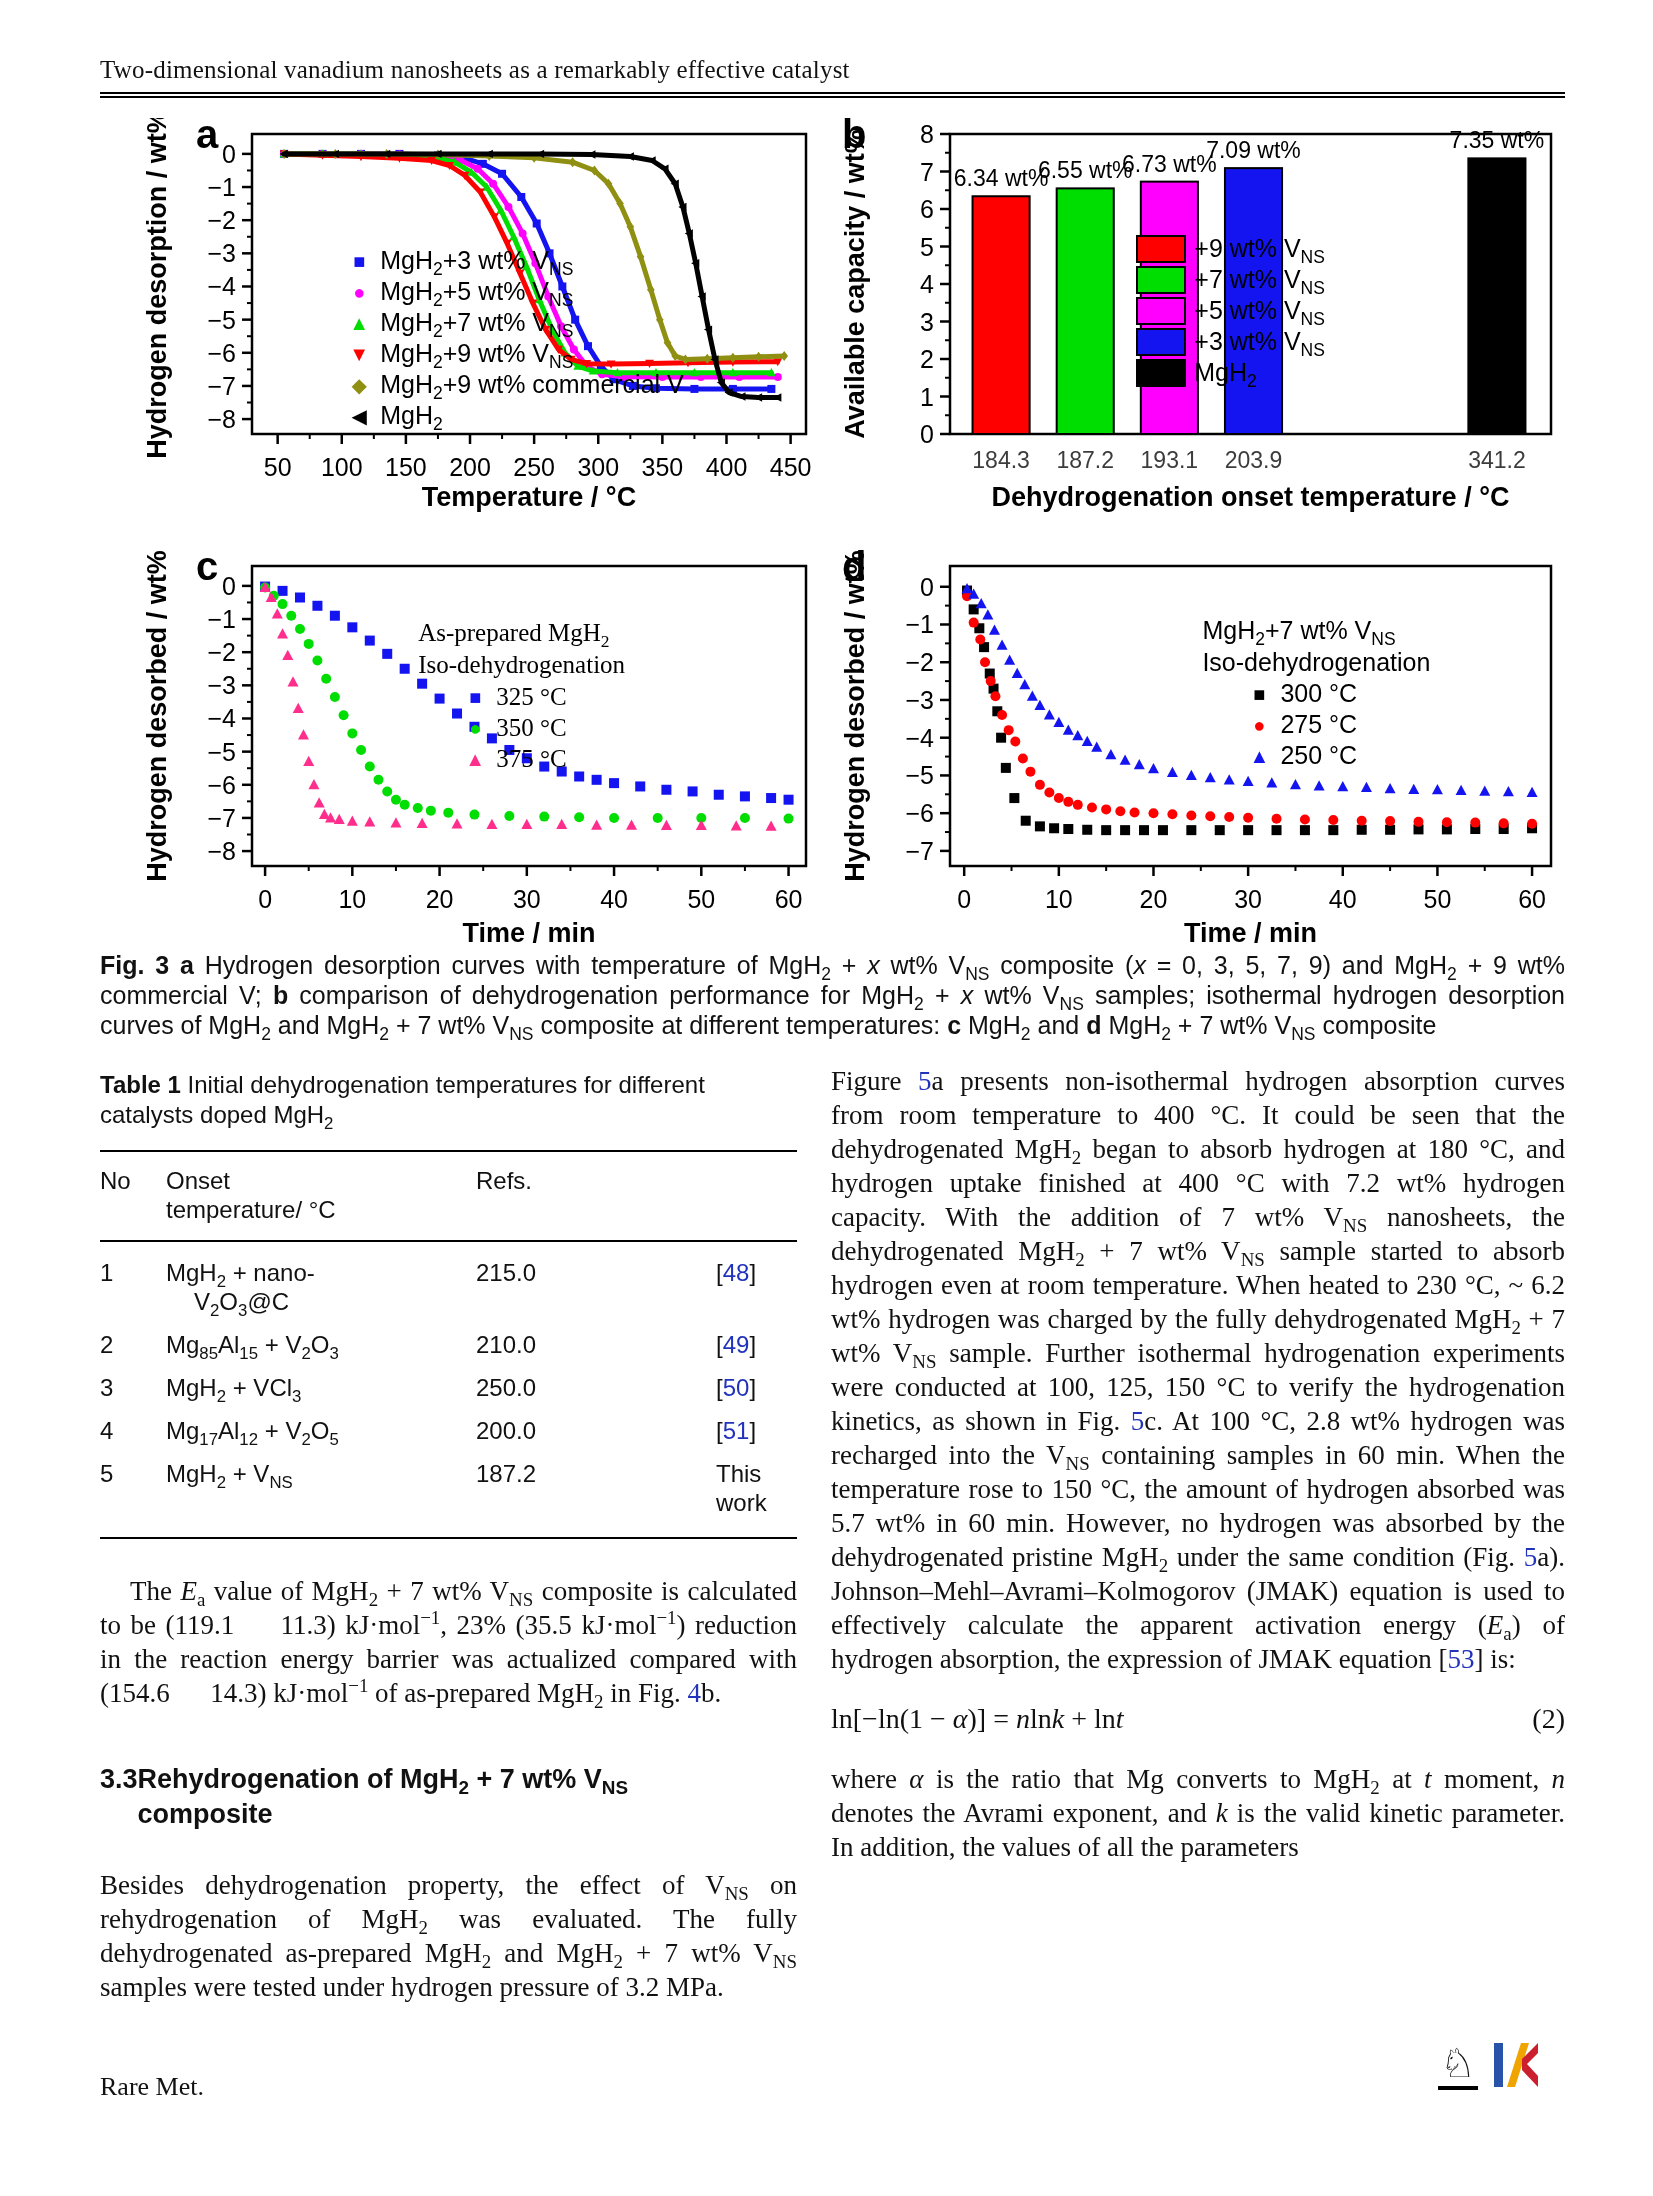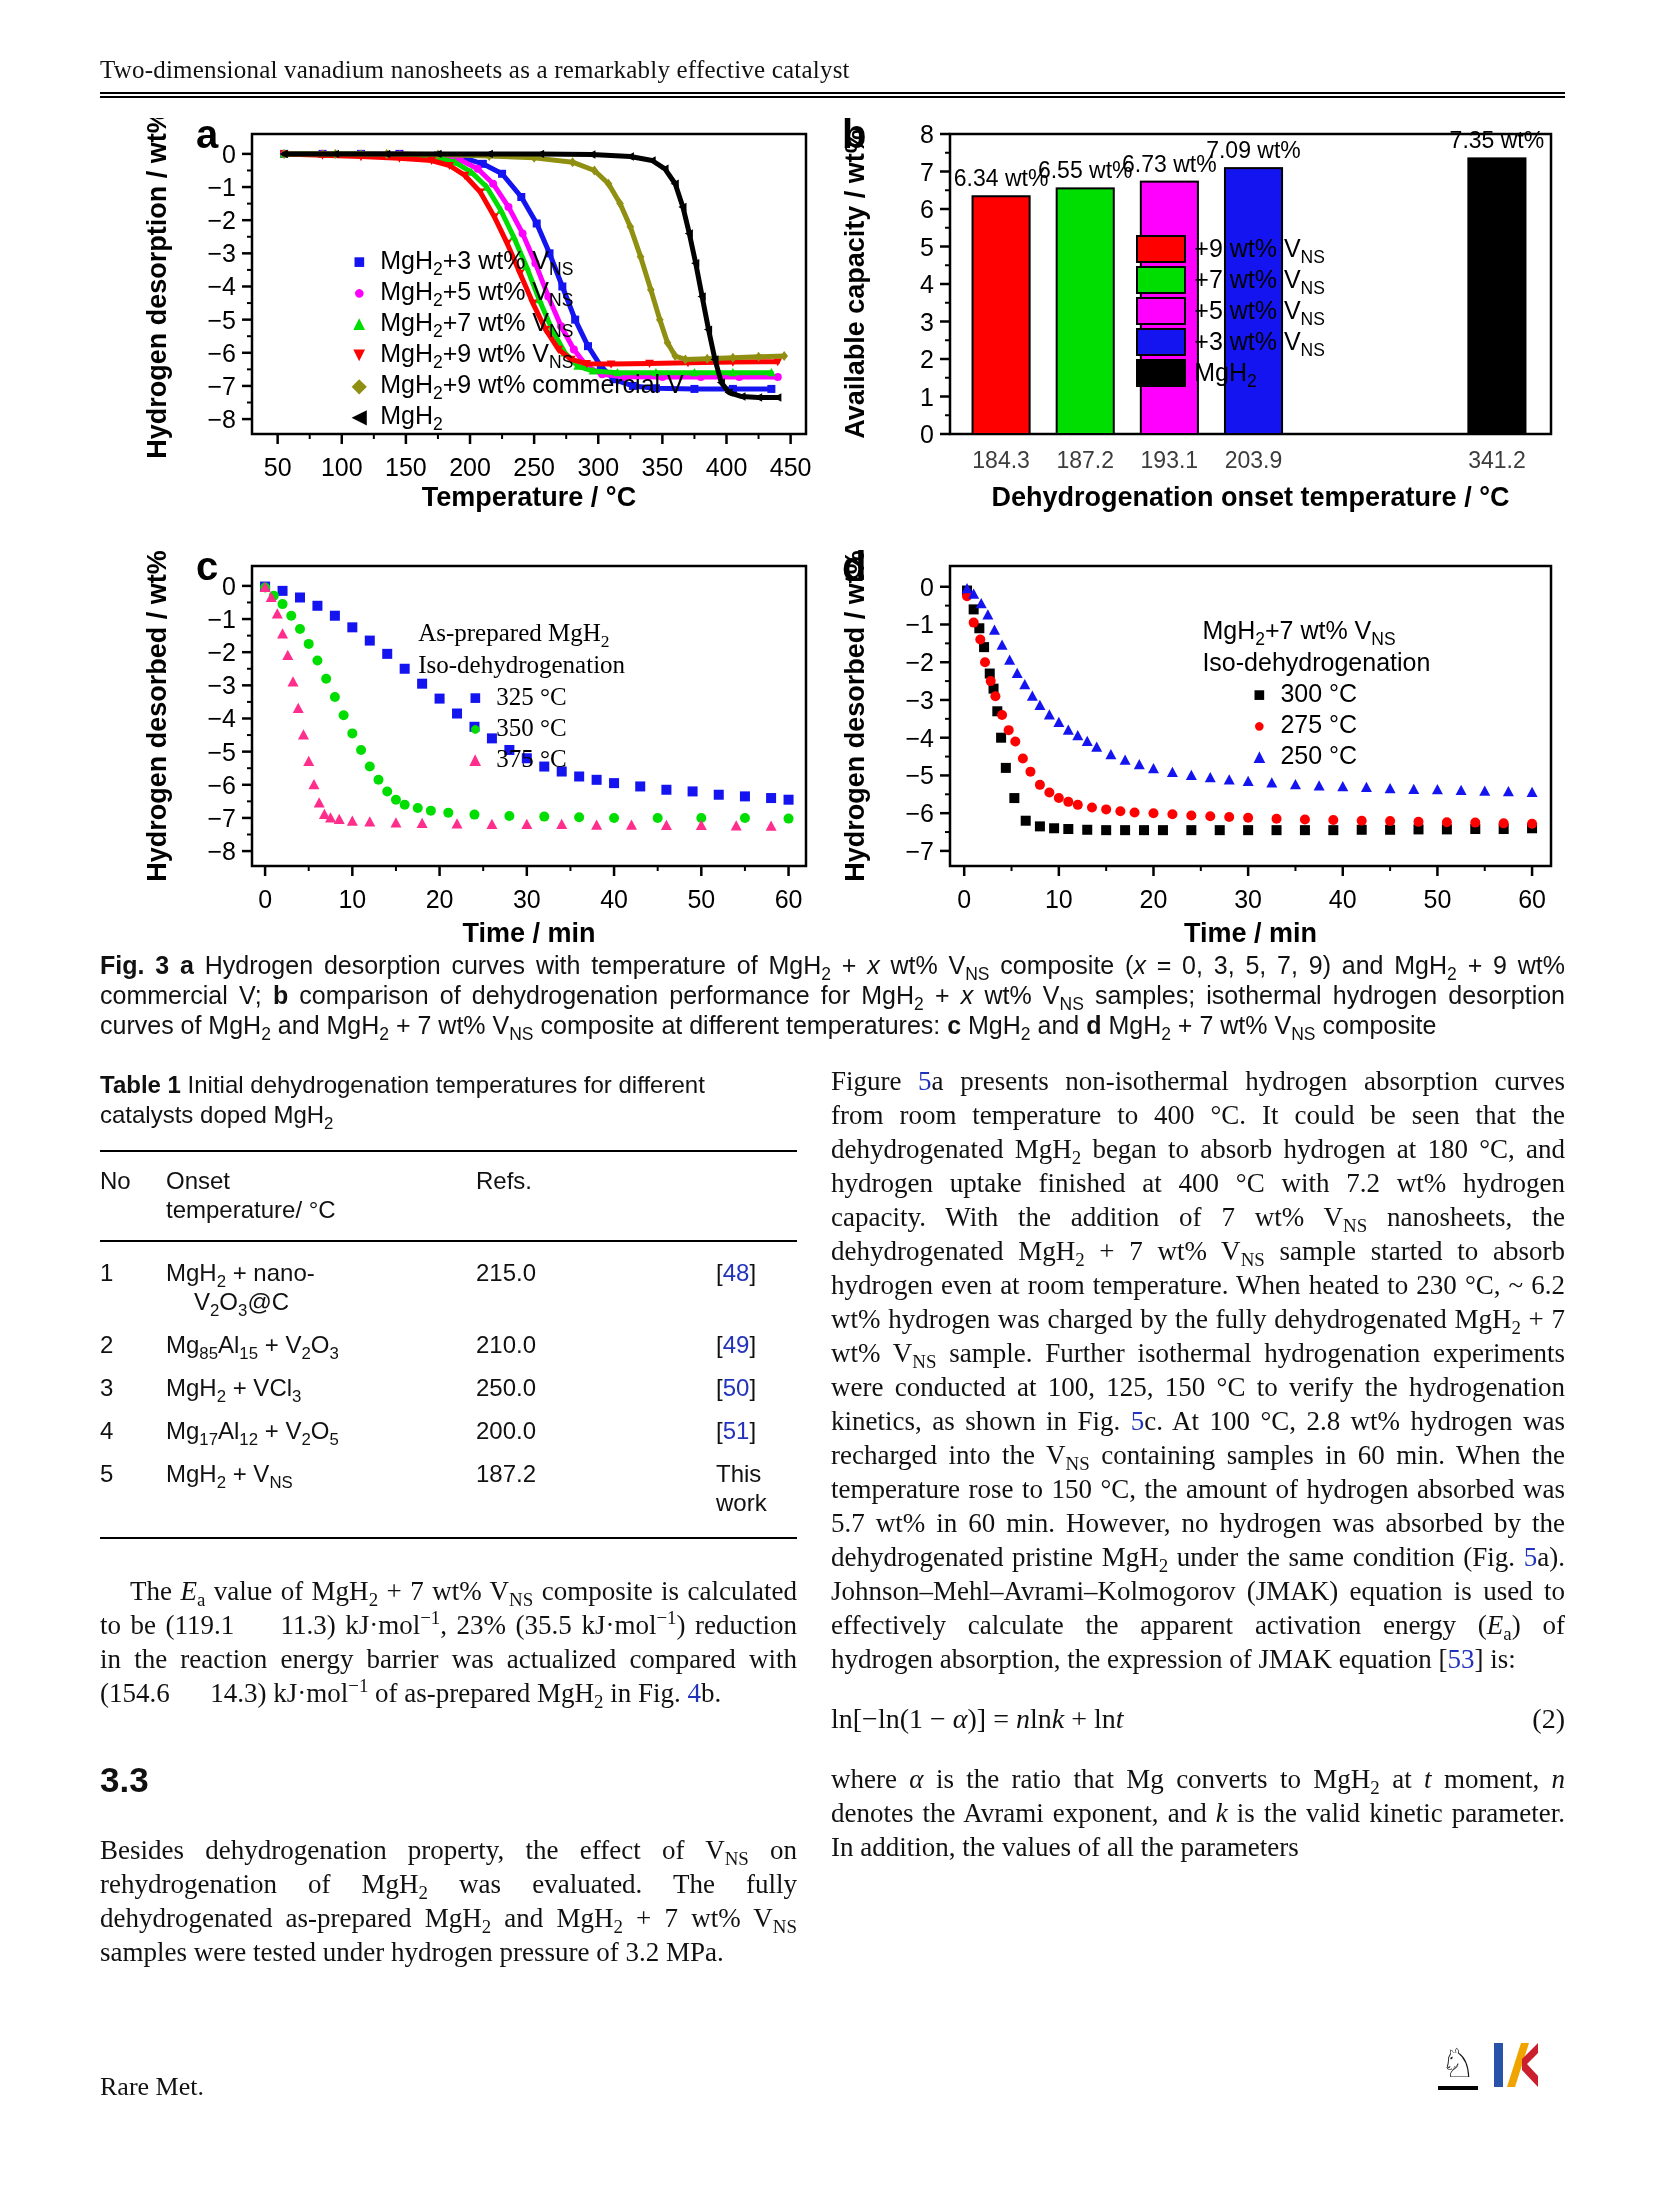--- a/index.html
+++ b/index.html
@@ -33,21 +33,21 @@
   
   #tbl{font-family:"Liberation Sans",sans-serif;font-size:24px;line-height:29px;text-align:left;}
   #tbl-title{margin:6px 0 20px 0;line-height:30px;}
   .tbl-rule{border:none;border-top:2px solid #000;margin:0;}
   .tbl-grid{display:grid;grid-template-columns:56px 300px 230px auto;column-gap:10px;}
   #tbl-head{padding:14px 0 16px 0;}
   #tbl-body{padding:16px 0 6px 0;}
   #tbl-body .tbl-grid{margin-bottom:14px;}
   .cell-sample{padding-left:28px;text-indent:-28px;}
   
-  .sec-head{font-family:"Liberation Sans",sans-serif;font-weight:bold;font-size:35px;line-height:35px;
+  .sec-head{font-family:"Liberation Sans",sans-serif;font-weight:bold;font-size:27px;line-height:35px;
             margin:52px 0 36px 0;display:flex;text-align:left;}
   .sec-title{padding-left:0;}
   
   #equation{display:flex;justify-content:space-between;align-items:baseline;margin:26px 0 26px 0;font-size:28px;}
   
   #footer-journal{position:absolute;left:100px;top:2072px;font-size:26px;}
   #footer-logos{position:absolute;left:1438px;top:2042px;display:flex;gap:16px;align-items:flex-start;}
   #knight-logo{font-size:40px;line-height:44px;border-bottom:4px solid #000;padding:0 2px;}
 </style>
 </head>
@@ -721,20 +721,21 @@
             <span class="cell-sample">MgH<sub>2</sub> + V<sub>NS</sub></span>
             <span>187.2</span>
             <span style="width: 84px;">This<br>work</span>
           </div>
         </div>
       <hr class="tbl-rule">
     </div>
     <p class="para indent" style="margin-top:35px;">The <i>E</i><sub>a</sub> value of MgH<sub>2</sub> + 7 wt% V<sub>NS</sub> composite is calculated to be (119.1   11.3) kJ·mol<sup>−1</sup>, 23% (35.5 kJ·mol<sup>−1</sup>) reduction in the reaction energy barrier was actualized compared with (154.6   14.3) kJ·mol<sup>−1</sup> of as-prepared MgH<sub>2</sub> in Fig. <span class="ref">4</span>b.</p>
     <div class="sec-head">
       <span>3.3</span>
+      <span class="sec-title" style="max-width:560px;">Rehydrogenation of MgH<sub>2</sub> + 7 wt% V<sub>NS</sub> composite</span>
     </div>
     <p class="para">Besides dehydrogenation property, the effect of V<sub>NS</sub> on rehydrogenation of MgH<sub>2</sub> was evaluated. The fully dehydrogenated as-prepared MgH<sub>2</sub> and MgH<sub>2</sub> + 7 wt% V<sub>NS</sub> samples were tested under hydrogen pressure of 3.2 MPa.</p>
   </div>
 
   <div id="col-right" class="col">
     <p class="para">Figure <span class="ref">5</span>a presents non-isothermal hydrogen absorption curves from room temperature to 400 °C. It could be seen that the dehydrogenated MgH<sub>2</sub> began to absorb hydrogen at 180 °C, and hydrogen uptake finished at 400 °C with 7.2 wt% hydrogen capacity. With the addition of 7 wt% V<sub>NS</sub> nanosheets, the dehydrogenated MgH<sub>2</sub> + 7 wt% V<sub>NS</sub> sample started to absorb hydrogen even at room temperature. When heated to 230 °C, ~ 6.2 wt% hydrogen was charged by the fully dehydrogenated MgH<sub>2</sub> + 7 wt% V<sub>NS</sub> sample. Further isothermal hydrogenation experiments were conducted at 100, 125, 150 °C to verify the hydrogenation kinetics, as shown in Fig. <span class="ref">5</span>c. At 100 °C, 2.8 wt% hydrogen was recharged into the V<sub>NS</sub> containing samples in 60 min. When the temperature rose to 150 °C, the amount of hydrogen absorbed was 5.7 wt% in 60 min. However, no hydrogen was absorbed by the dehydrogenated pristine MgH<sub>2</sub> under the same condition (Fig. <span class="ref">5</span>a). Johnson–Mehl–Avrami–Kolmogorov (JMAK) equation is used to effectively calculate the apparent activation energy (<i>E</i><sub>a</sub>) of hydrogen absorption, the expression of JMAK equation [<span class="ref">53</span>] is:</p>
     <div id="equation">
       <span>ln[−ln(1 − <i>α</i>)] = <i>n</i>ln<i>k</i> + ln<i>t</i></span>
       <span>(2)</span>
     </div>

